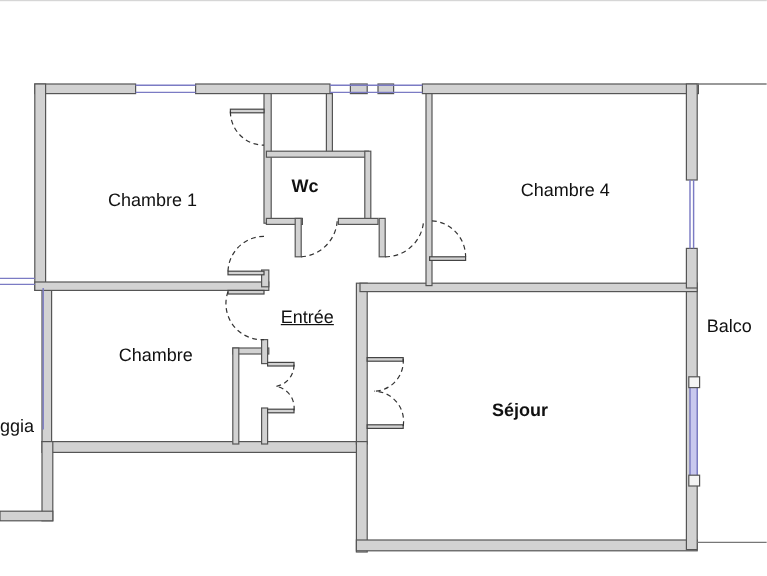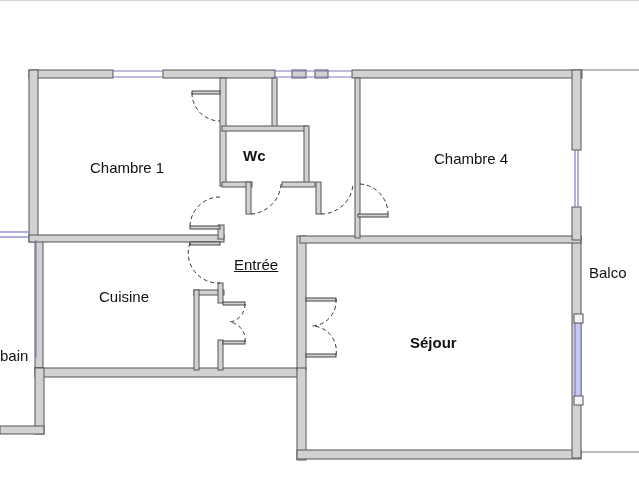--- a/index.html
+++ b/index.html
@@ -106,17 +106,17 @@
     <path d="M336 299 A25 25 0 0 1 312 326"></path>
     <path d="M336 355 A25 25 0 0 0 312 326"></path>
   </g>
 </svg>
 
 <div class="room-label" style="left:90px; top:140px;margin-top:19px;">Chambre 1</div>
 <div class="room-label" style="left:243px; top:147px;font-weight:bold;">Wc</div>
 <div class="room-label center" style="left:288px; top:101px; width:86px;">
 </div>
 <div class="room-label" style="left:434px; top:150px;">Chambre 4</div>
-<div class="room-label" style="left:99px; top:288px;">Cuisine</div>
+<div class="room-label" style="left:99px; top:288px;">Chambre</div>
 <div class="room-label" style="left:234px; top:256px;text-decoration:underline;">Entrée</div>
 <div class="room-label" style="left:410px; top:334px;font-weight:bold;">Séjour</div>
-<div class="room-label" style="left:0px; top:347px;">bain</div>
+<div class="room-label" style="left:0px; top:347px;">ggia</div>
 <div class="room-label" style="left:589px; top:264px;text-align:center;">Balco</div>
 
 </body></html>

